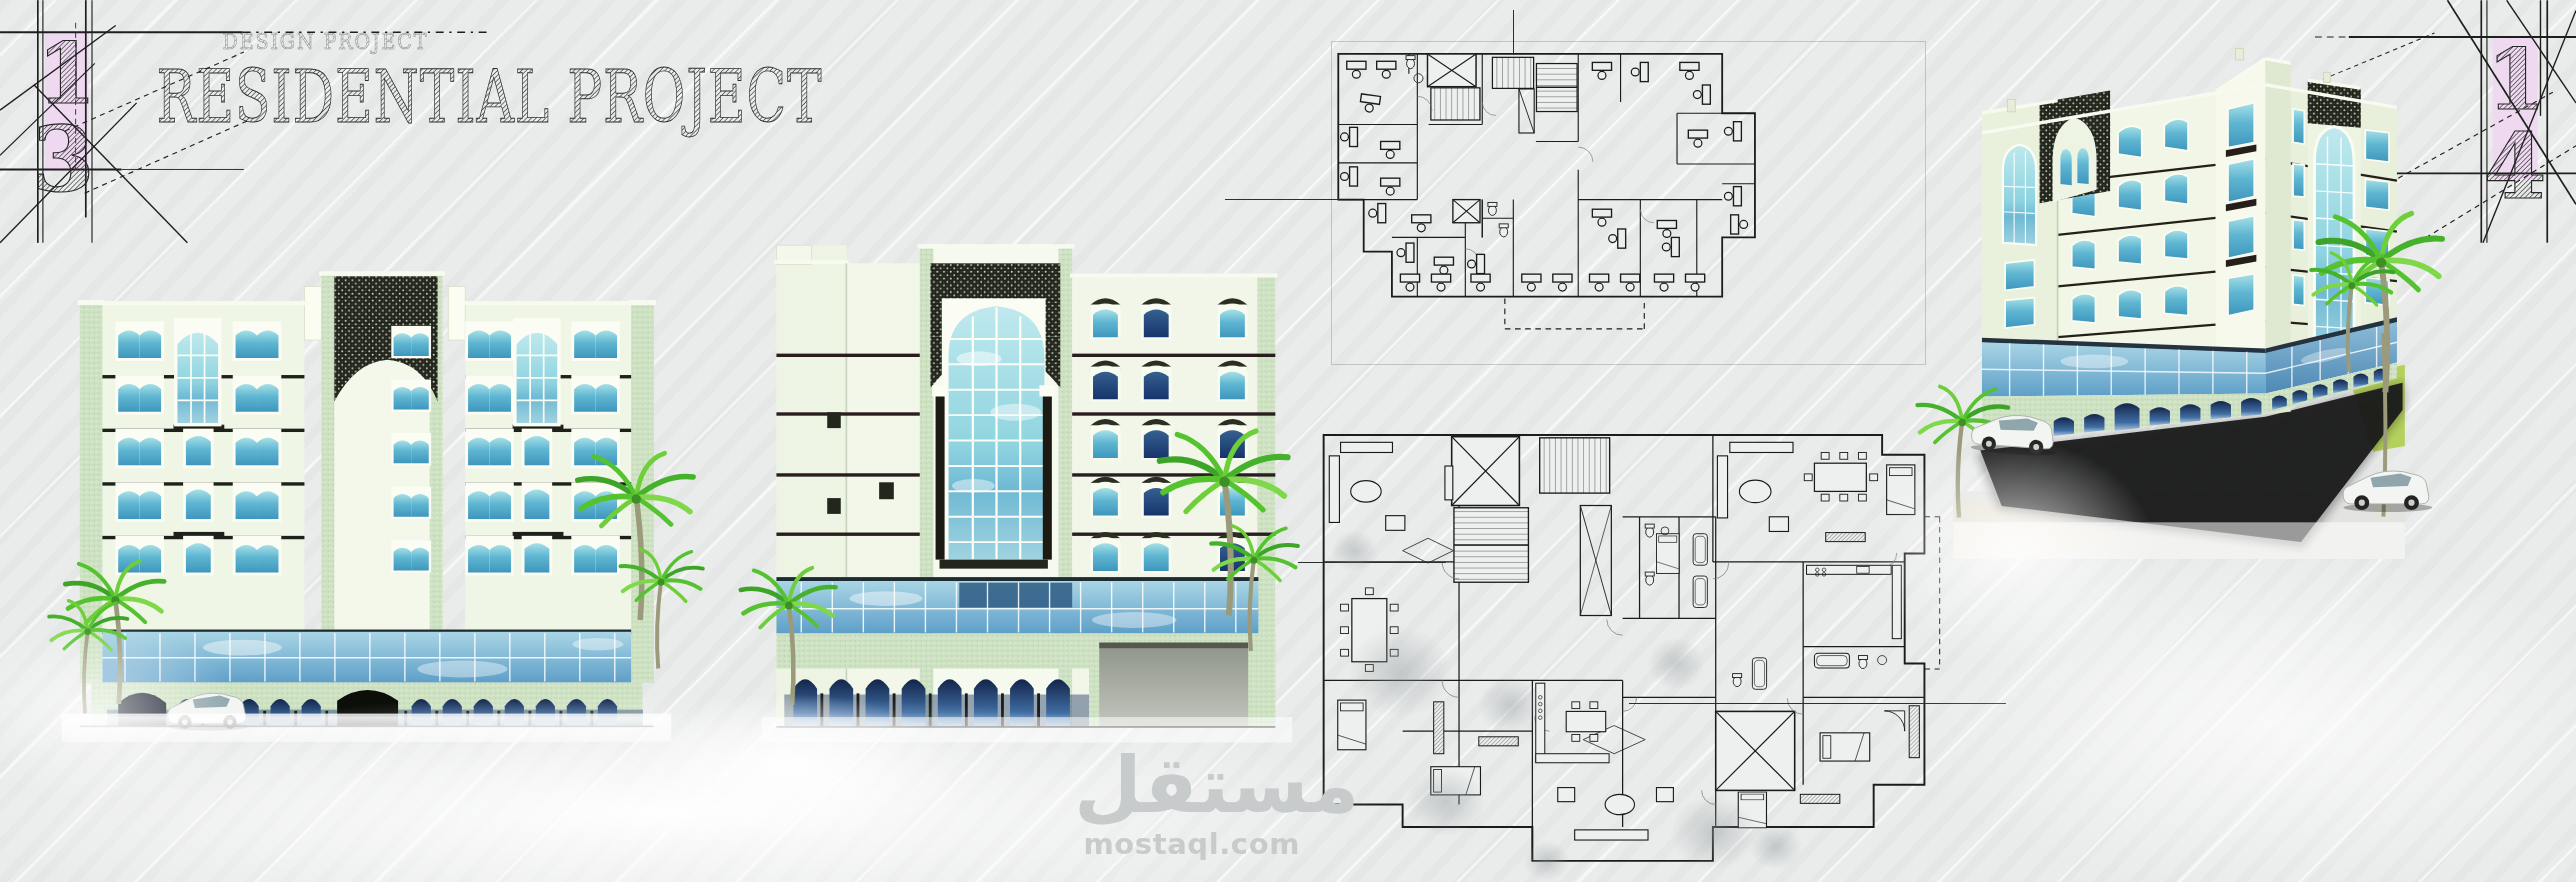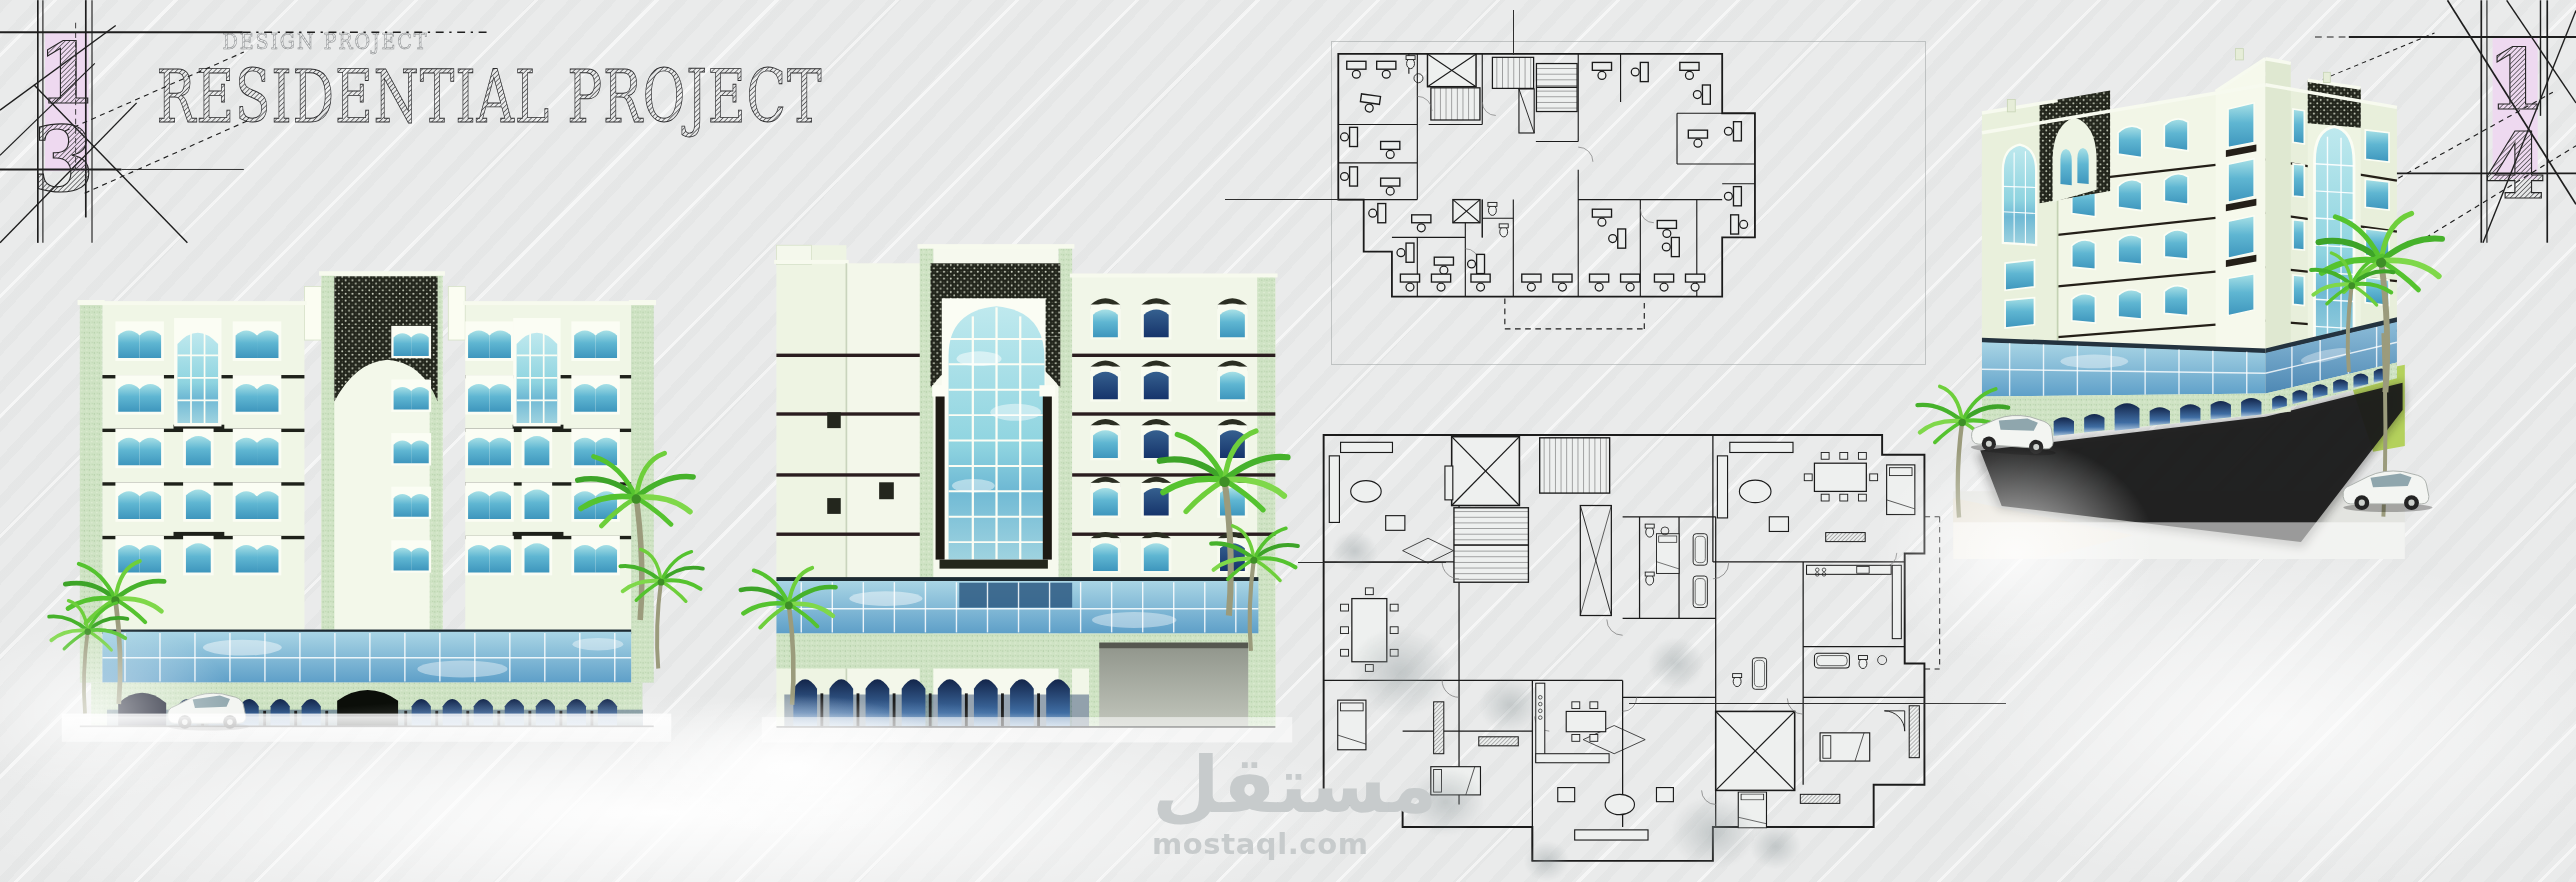--- a/index.html
+++ b/index.html
@@ -11,21 +11,21 @@
       repeating-linear-gradient(133deg, rgba(210,213,213,.16) 0 9px, rgba(238,239,239,.2) 9px 26px),
       #e9eaea;
   }
   svg{position:absolute;overflow:visible;}
   .fog{position:absolute;pointer-events:none;background:radial-gradient(closest-side, rgba(255,255,255,.96), rgba(255,255,255,0));}
   .splat{position:absolute;border-radius:50%;pointer-events:none;
          background:radial-gradient(closest-side, rgba(148,158,160,.45), rgba(148,158,160,0));filter:blur(1.1px);}
   .xline{position:absolute;background:#2e2e2e;height:1.1px;pointer-events:none;}
   .vline{position:absolute;background:#2e2e2e;width:1.1px;pointer-events:none;}
   .frame{position:absolute;border:0.8px solid rgba(150,156,156,.5);pointer-events:none;}
-  .watermark{position:absolute;left:1152px;top:746px;width:226px;text-align:left;
+  .watermark{position:absolute;left:1074px;top:746px;width:226px;text-align:right;
              color:#c7cbcc;font-weight:bold;line-height:1;}
   .watermark .ar{display:block;font-family:"DejaVu Sans",sans-serif;font-size:78px;}
   .watermark .en{display:block;font-family:"DejaVu Sans",sans-serif;font-size:29px;margin-top:5.6px;letter-spacing:0.6px;}
   text{font-family:"DejaVu Serif","Liberation Serif",serif;}
 </style>
 </head>
 <body>
 
 <div class="board">
 

